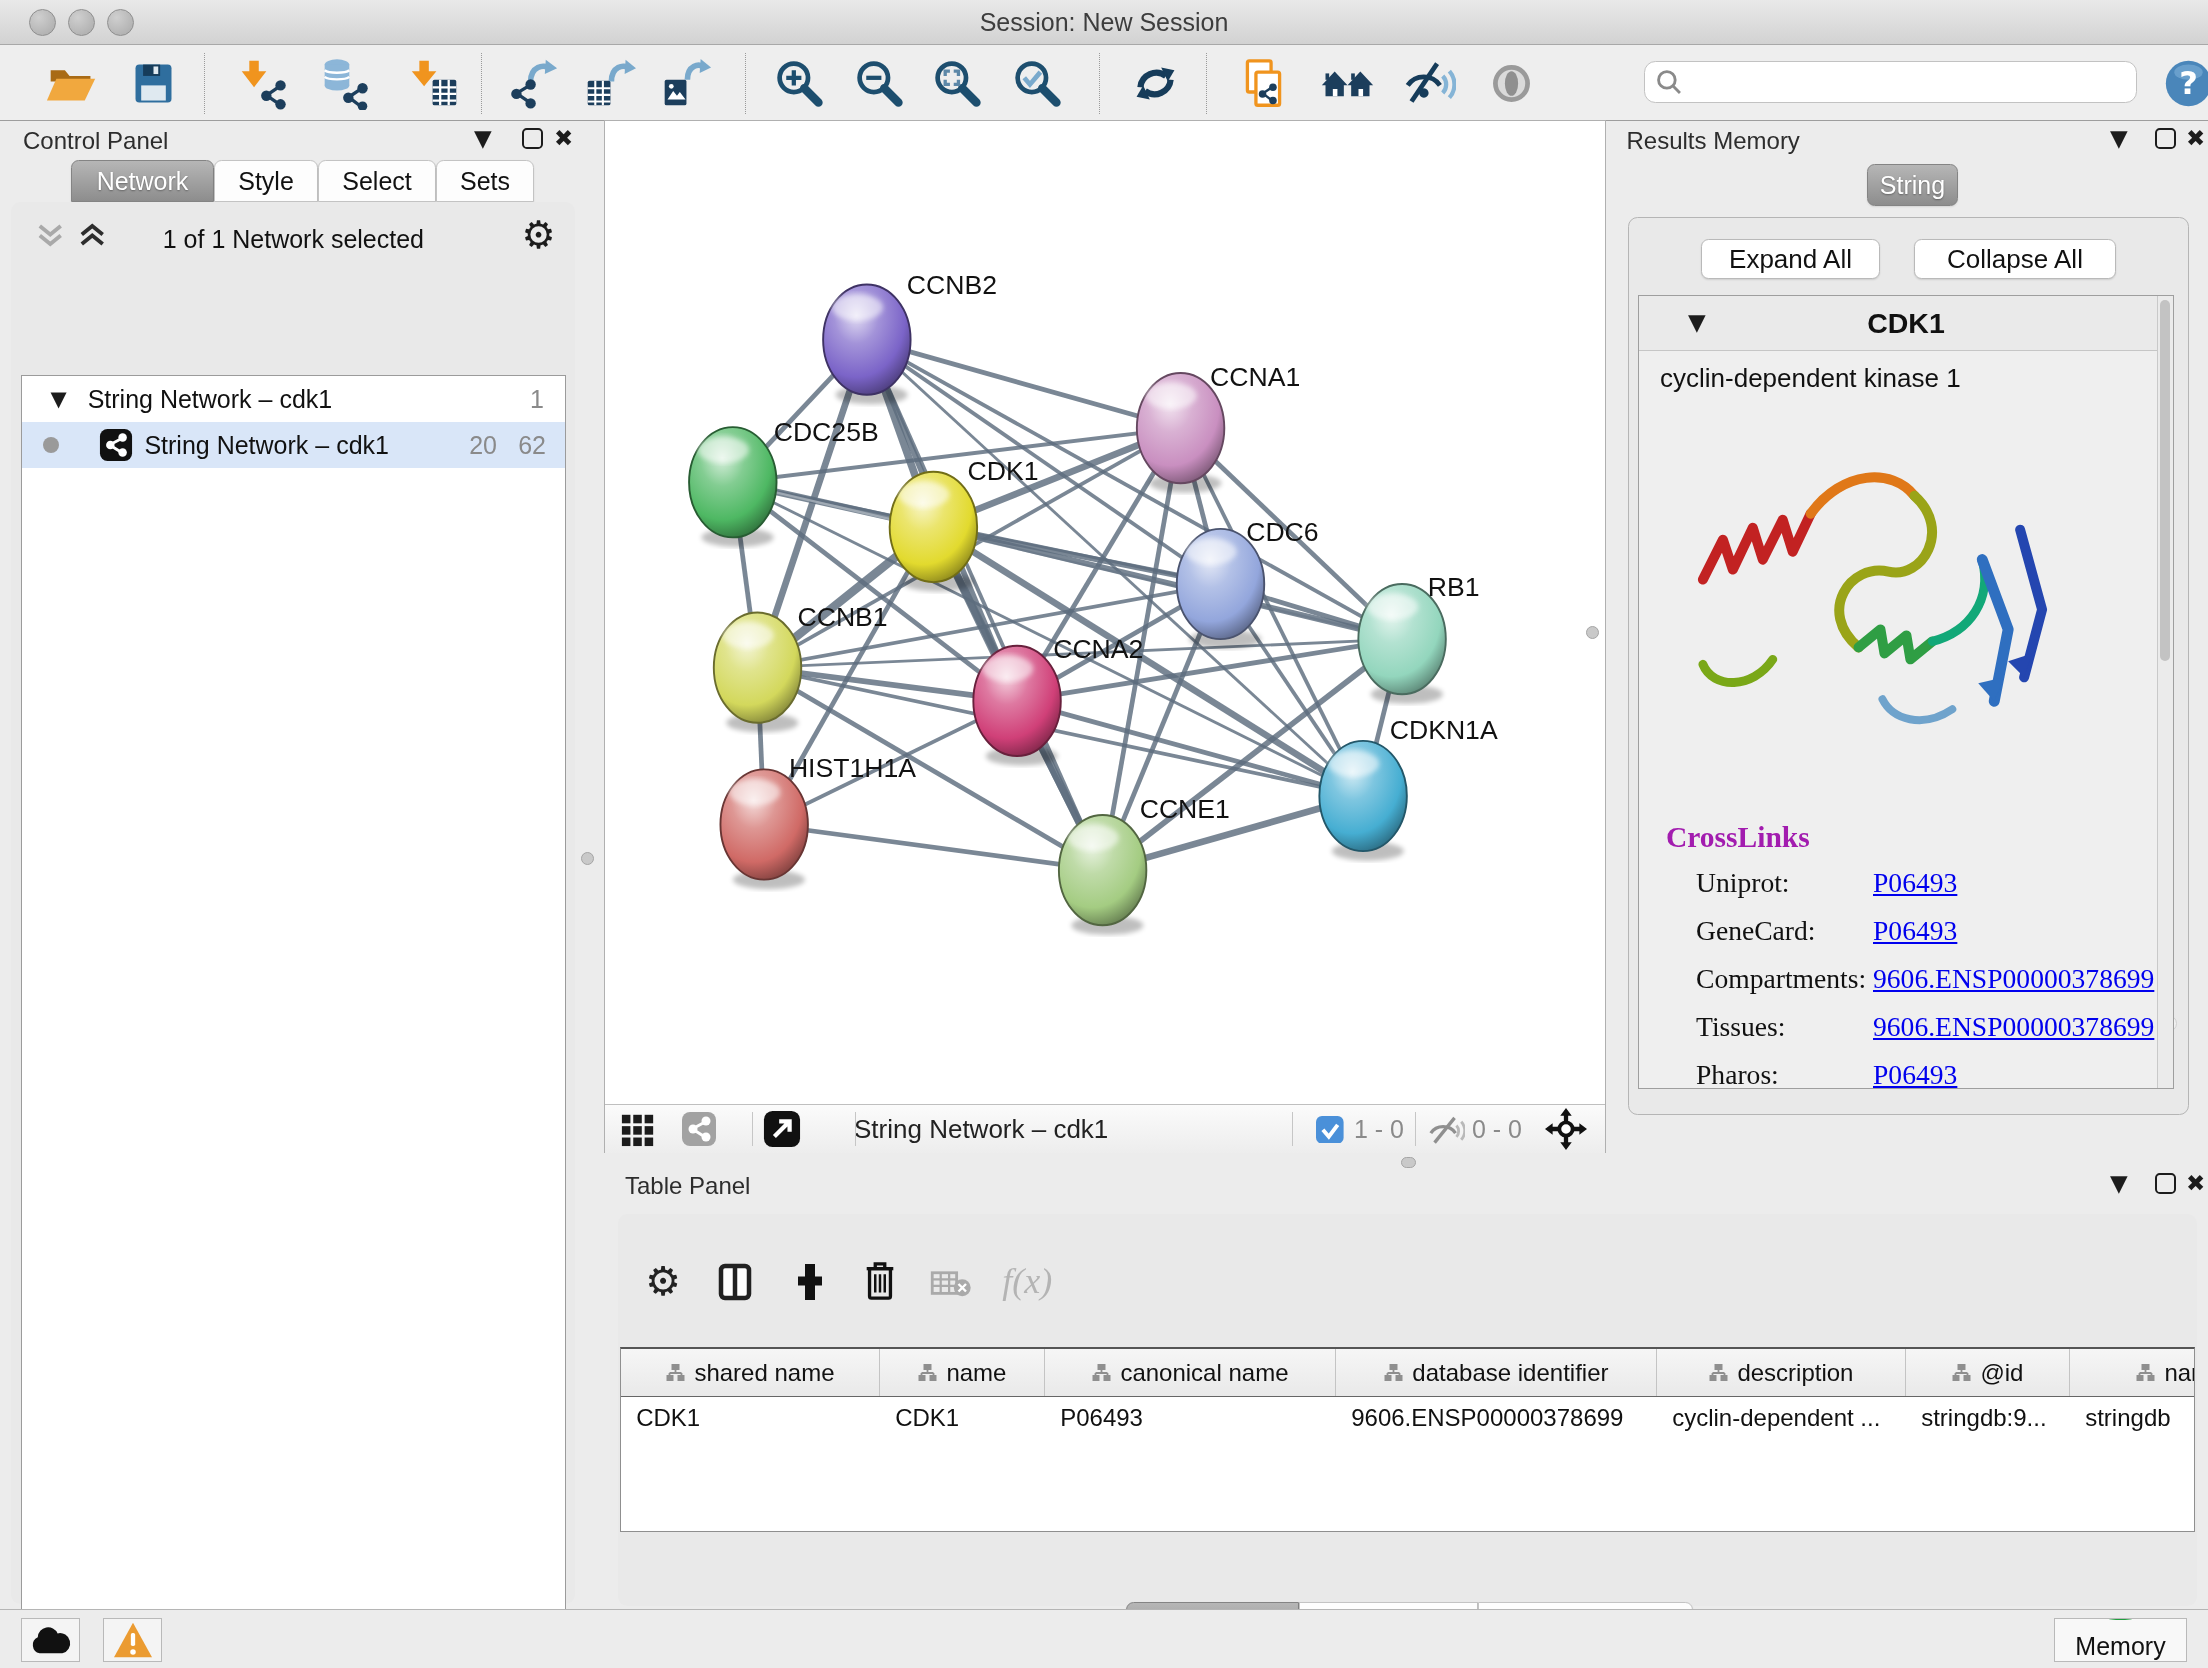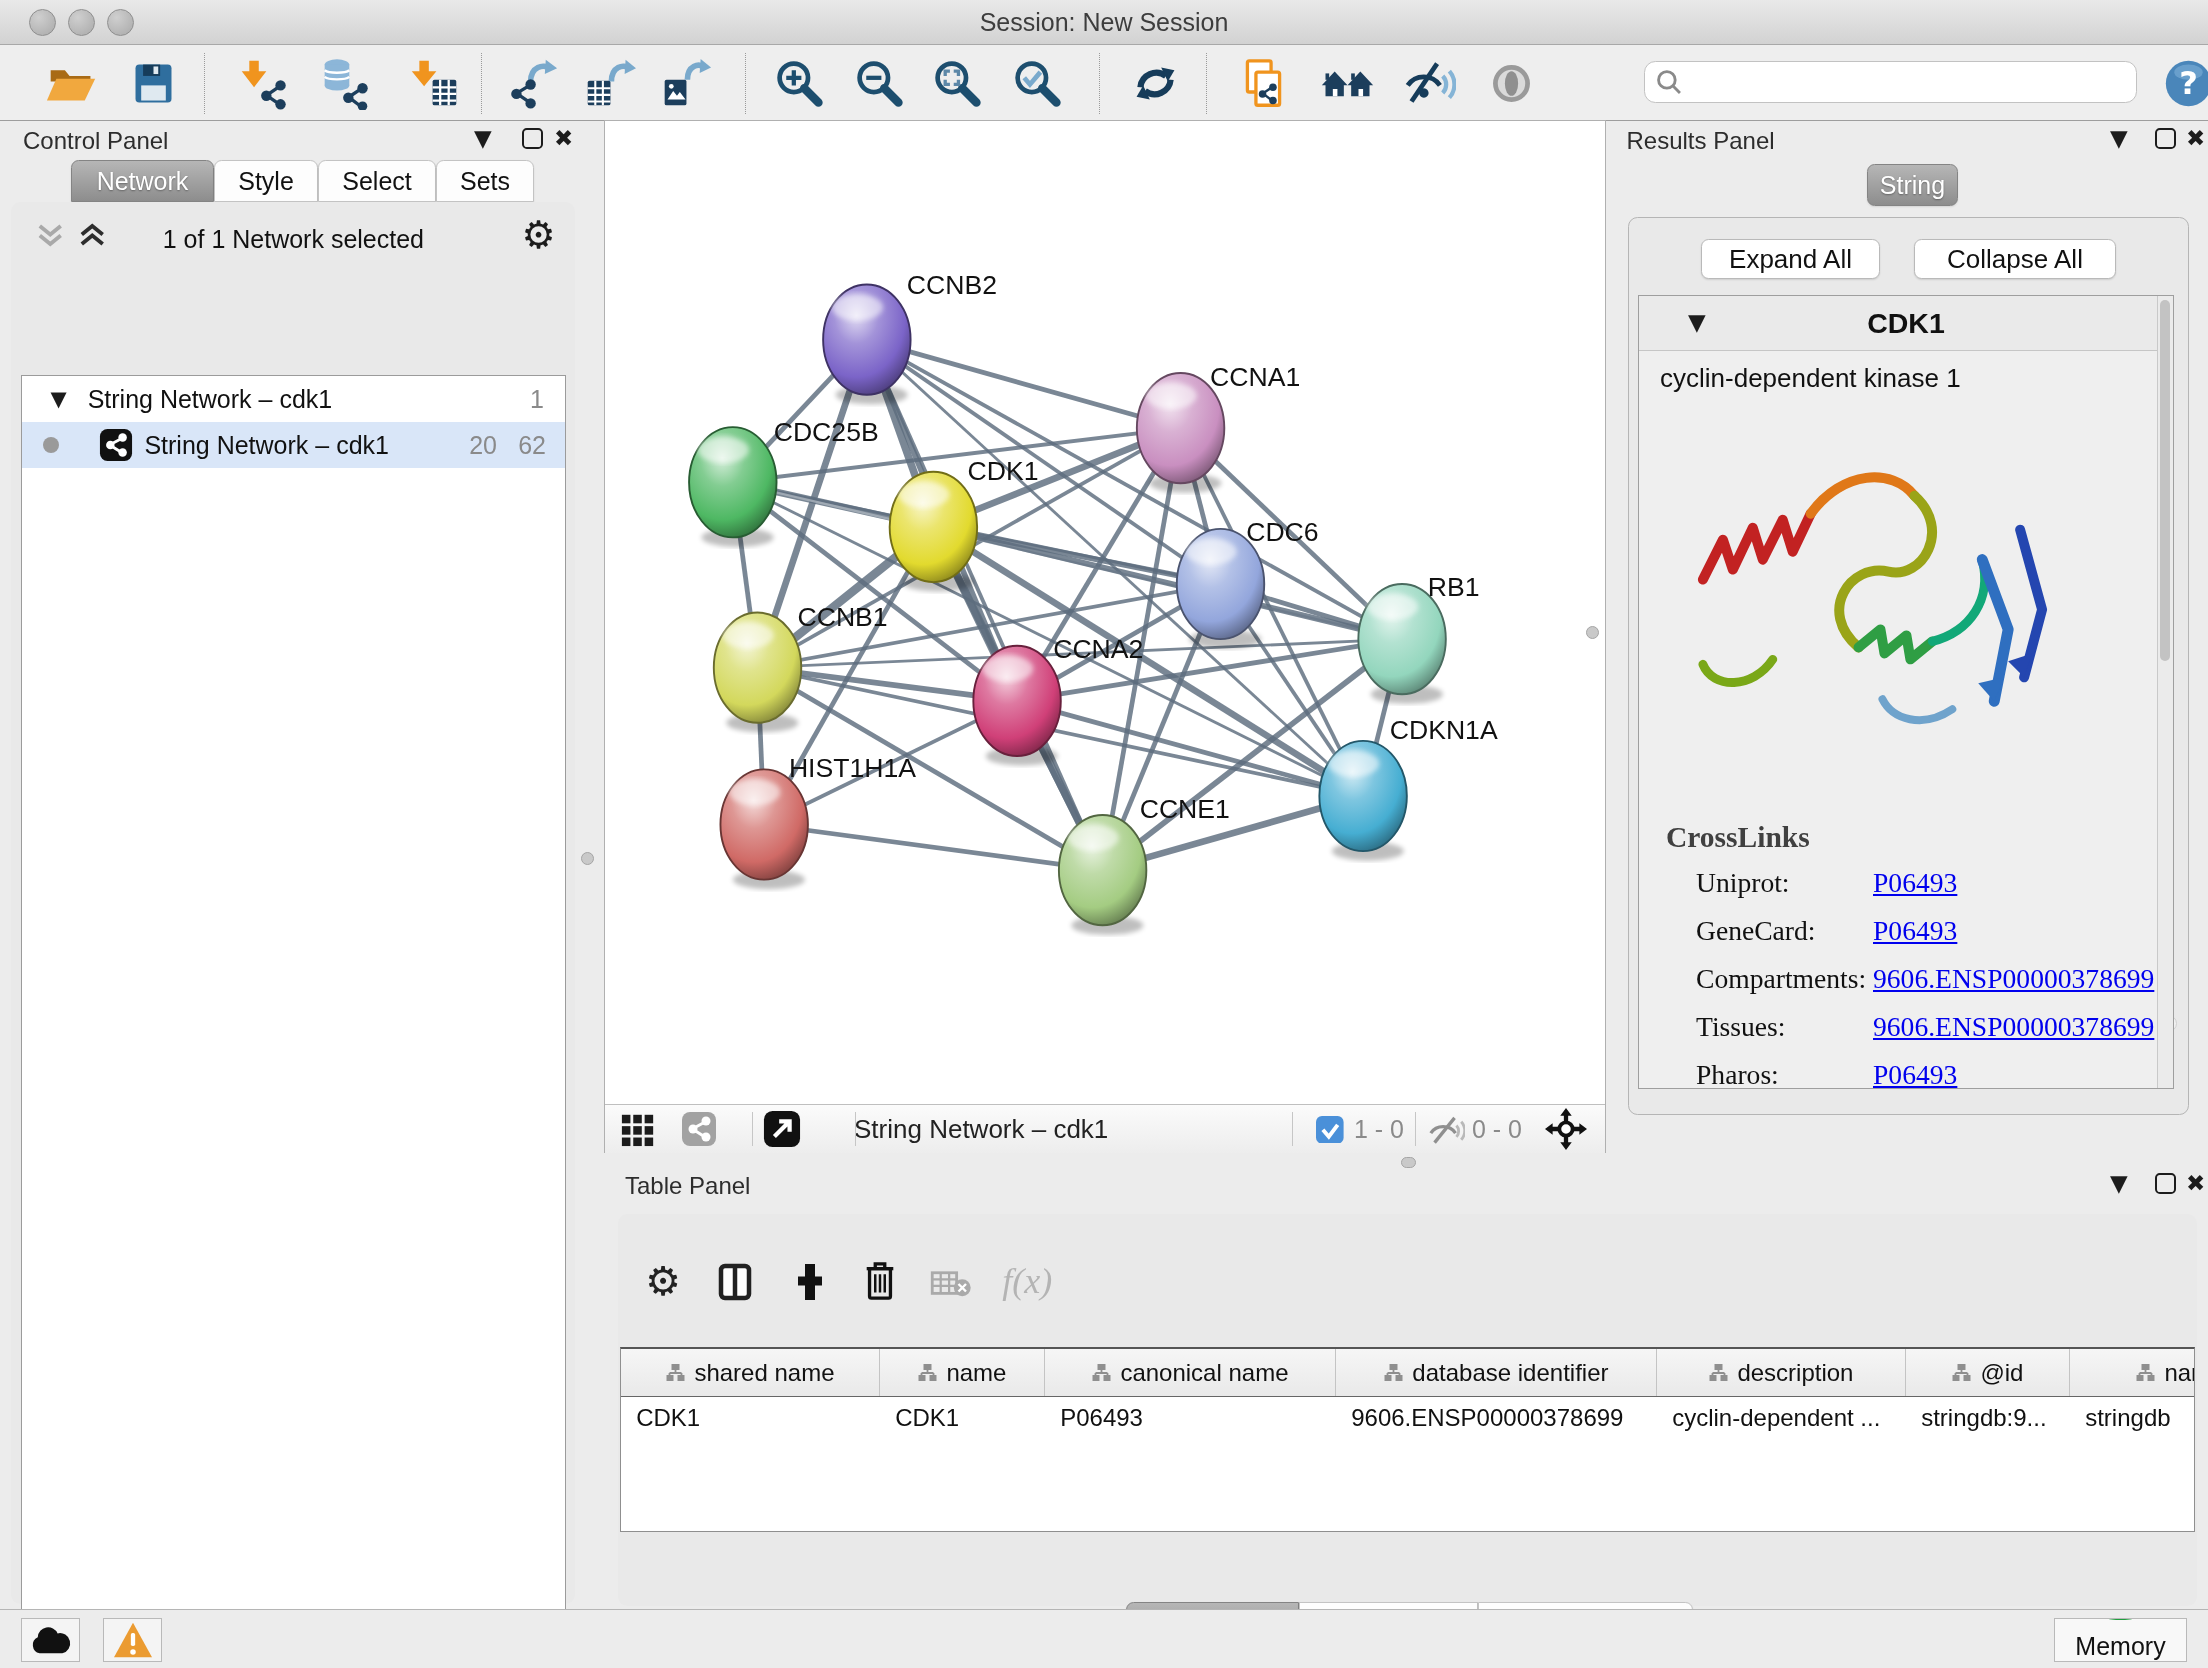--- a/index.html
+++ b/index.html
@@ -663,21 +663,21 @@
         <path d="M22 0l6 8H16zM22 44l6-8H16zM0 22l8-6v12zM44 22l-8-6v12z" fill="#111"></path>
         <circle cx="22" cy="22" r="7" fill="#fff" stroke="#111" stroke-width="4"></circle>
         </svg>
     </div>
   </div>
 
   <div class="abs split-dot" style="left:1586px;top:626px"></div>
   <div class="abs split-dot" style="left:1401px;top:1157px;width:15px;height:10.5px;border-radius:7.6px"></div>
 
   <div class="abs" style="left:1617px;top:120px;width:592px;height:1033px">
-    <div class="abs panel-title" style="left:9.5px;top:6.7px">Results Panel</div>
+    <div class="abs panel-title" style="left:9.5px;top:6.7px">Results Memory</div>
     <div class="abs glyph ph-ico" style="left:493px;top:5.7px">▼</div>
     <div class="abs float-ico" style="left:538px;top:7.6px"></div>
     <div class="abs glyph ph-ico" style="left:569px;top:5.7px">✖</div>
     <div class="tab active" style="left:250px;top:44px;width:91px;border-radius:7.6px">String</div>
   </div>
 
   <div id="results-box" class="abs graybox">
     <div class="btn" style="left:72px;top:21px;width:179px">Expand All</div>
     <div class="btn" style="left:285px;top:21px;width:202px">Collapse All</div>
     <div class="abs scroll-track" style="left:9.5px;top:797px;width:538px;height:17px">
@@ -701,21 +701,21 @@
         <path d="M280 232c38-10 60-42 50-82" stroke="#12a878" stroke-width="9"></path>
         <path d="M330 150l26 70-14 72" stroke="#2f6fc0" stroke-width="11"></path>
         <path d="M368 120l22 80-18 68" stroke="#2446b0" stroke-width="10"></path>
         <path d="M300 300c-30 20-60 10-70-10" stroke="#6fa3cc" stroke-width="8"></path>
         <path d="M120 250c-20 30-60 30-70 5" stroke="#7aa818" stroke-width="9"></path>
       </g>
       <path d="M342 292l-16-18 26-6z" fill="#2f6fc0"></path>
       <path d="M372 268l-16-16 24-8z" fill="#2446b0"></path>
     </svg>
 
-    <div class="abs serif" style="left:27px;top:525px;font-size:29.5px;font-weight:bold;color:#404040">CrossLinks</div>
+    <div class="abs serif" style="left:27px;top:525px;font-size:29.5px;font-weight:bold;color:#a21caf">CrossLinks</div>
     <div id="xlinks" class="abs serif" style="left:0;top:571px;width:536px">
         <div class="xrow">
           <span class="xlabel">Uniprot:</span>
           <a class="xval">P06493</a>
         </div>
         <div class="xrow">
           <span class="xlabel">GeneCard:</span>
           <a class="xval">P06493</a>
         </div>
         <div class="xrow">

